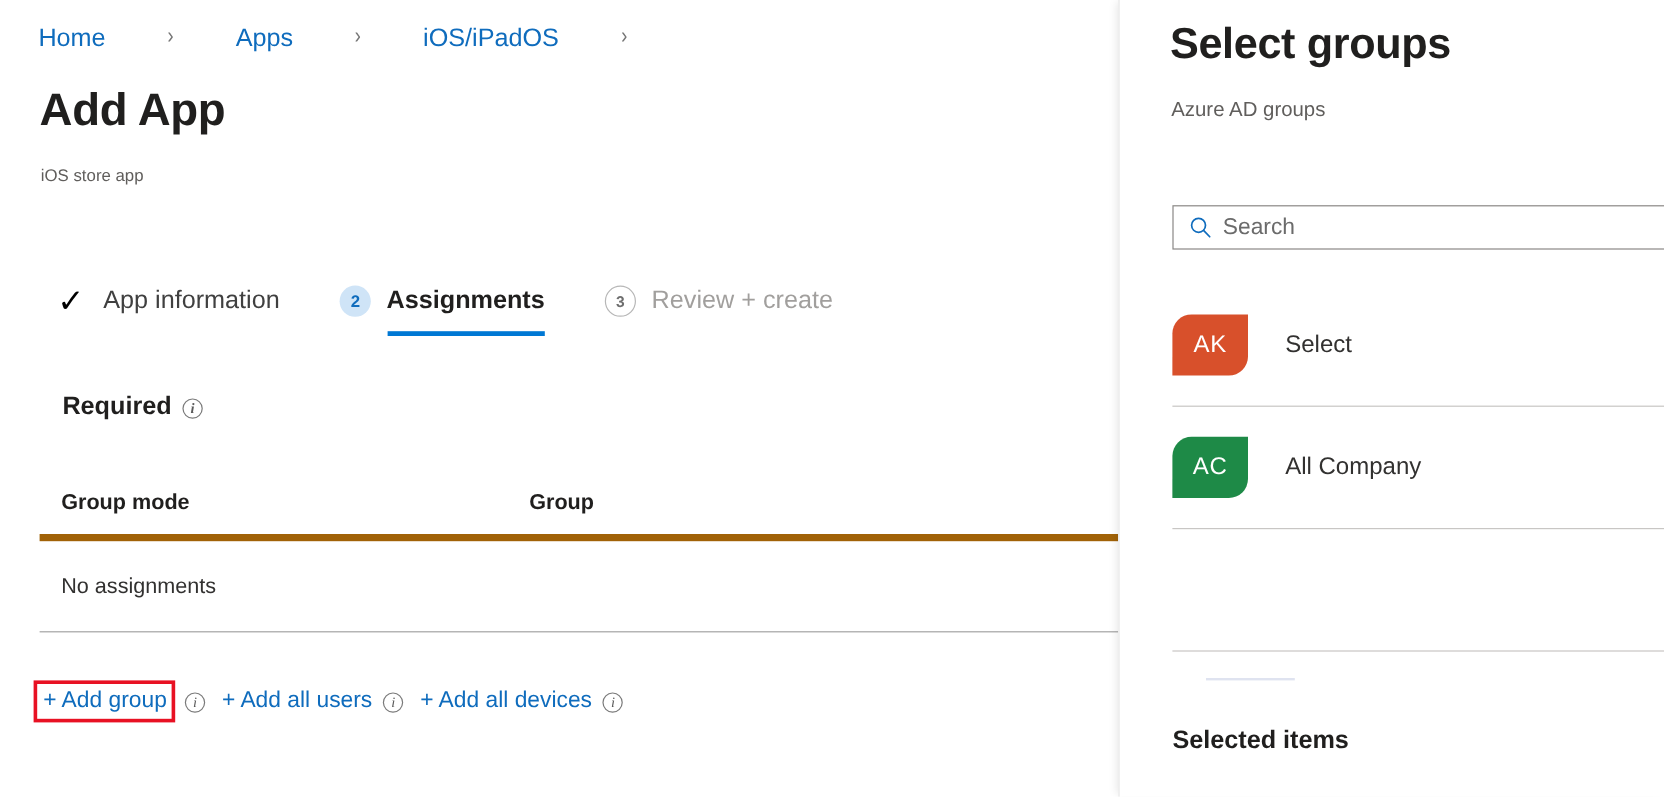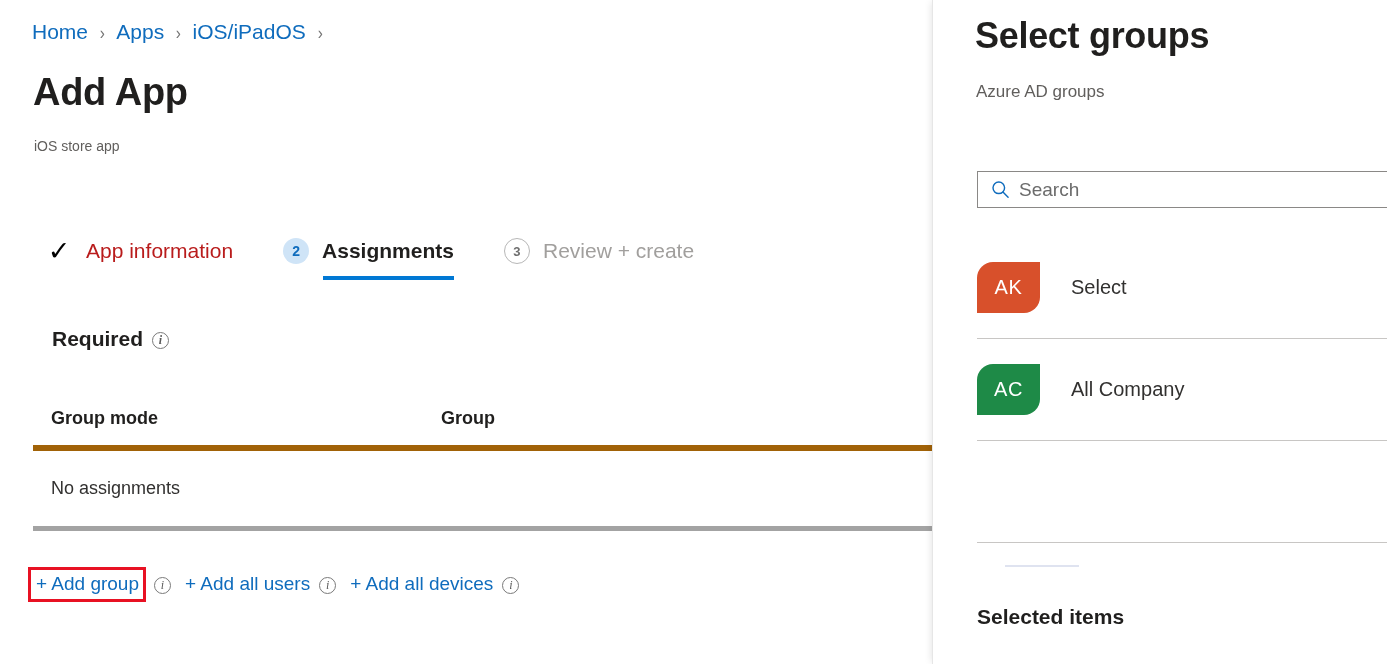--- a/index.html
+++ b/index.html
@@ -21,23 +21,24 @@
     left: 0; top: 0;
     width: 932px; height: 664px;
     background: #ffffff;
     overflow: hidden;
   }
 
   
   #breadcrumb {
     position: absolute;
     left: 32px; top: 20px;
-    display: flex; align-items: flex-end;
+    display: flex; align-items: flex-start;
     font-size: 21px;
     white-space: nowrap;
+    gap: 40px;
   }
   .crumb-link {
     color: #0f6cbd;
     cursor: pointer;
     text-decoration: none;
   }
   .crumb-sep {
     color: #767676;
     margin: 0 11px;
     font-size: 19px;
@@ -102,21 +103,21 @@
   }
   .step-marker.pending {
     background: #ffffff;
     border: 1px solid #b7b7b7;
     color: #6e6e6e;
     font-weight: bold;
     font-size: 13px;
   }
   .step-label {
     font-size: 21px;
-    color: #b91c1c;
+    color: #404040;
     white-space: nowrap;
   }
   .step.is-active .step-label { font-weight: bold; color: #201f1e; }
   .step.is-pending .step-label { color: #a19f9d; }
   .step-underline {
     position: absolute;
     left: 40px; right: 0; bottom: 0;
     height: 4px;
     background: #0078d4;
   }
@@ -158,21 +159,21 @@
     display: flex;
     padding: 0 0 16px 18px;
     border-bottom: 6px solid #a16207;
   }
   #assign-table .th {
     font-size: 18px;
     font-weight: bold;
     color: #201f1e;
   }
   #assign-table .th.col-mode { width: 390px; }
-  #assign-table .tbody { border-bottom: 5px solid #a3a3a3; }
+  #assign-table .tbody { border-bottom: 1px solid #a3a3a3; }
   #assign-table .tr {
     display: flex;
     align-items: center;
     height: 75px;
     padding-left: 18px;
   }
   #assign-table .td {
     font-size: 18px;
     color: #323130;
   }

